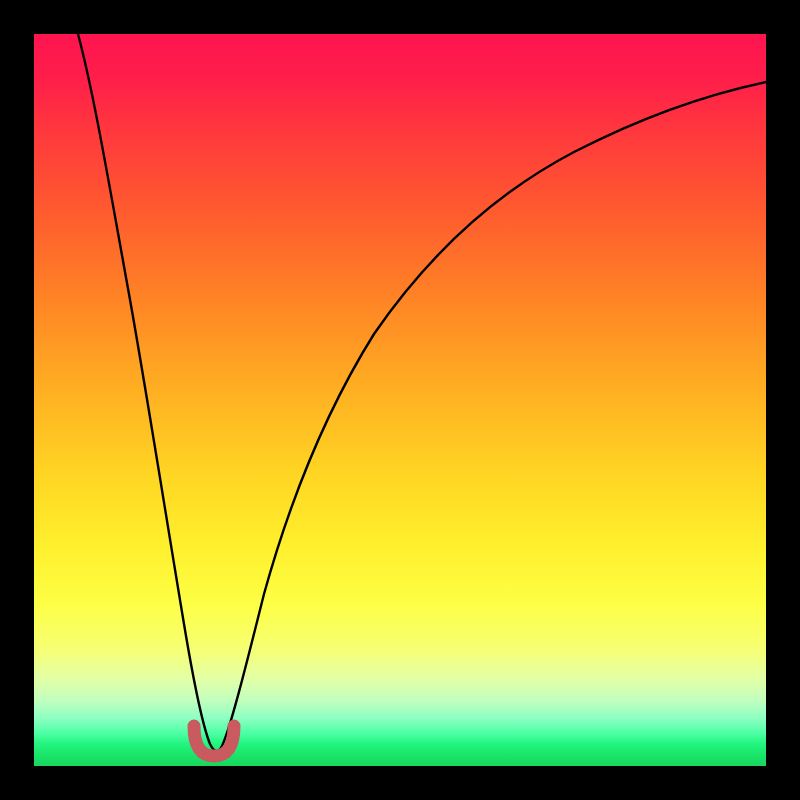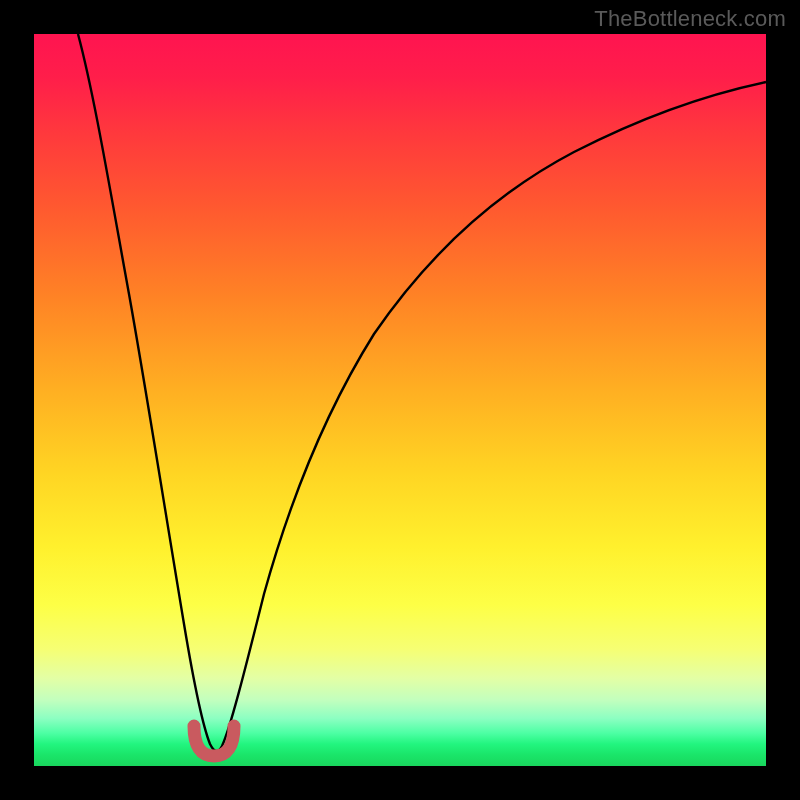--- a/index.html
+++ b/index.html
@@ -63,21 +63,20 @@
     width: 732px;
     height: 732px;
     overflow: visible;
   }
 </style>
 </head>
 <body>
 
 <div class="frame">
 
-  <div class="watermark">TheBottleneck.com</div>
 
   <div class="plot">
     <svg class="curve" viewBox="0 0 732 732" preserveAspectRatio="none">
       <path d="M 44 0
                C 60 60, 75 150, 95 260
                C 112 355, 130 470, 150 590
                C 160 650, 168 690, 176 710
                C 180 718, 184 720, 188 712
                C 196 695, 210 640, 230 560
                C 255 470, 290 380, 340 300

